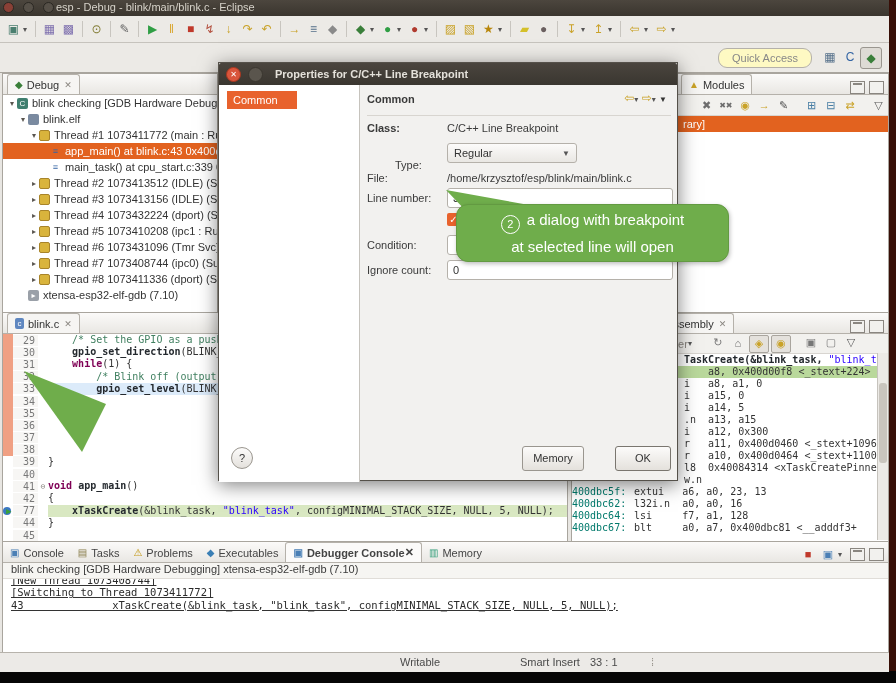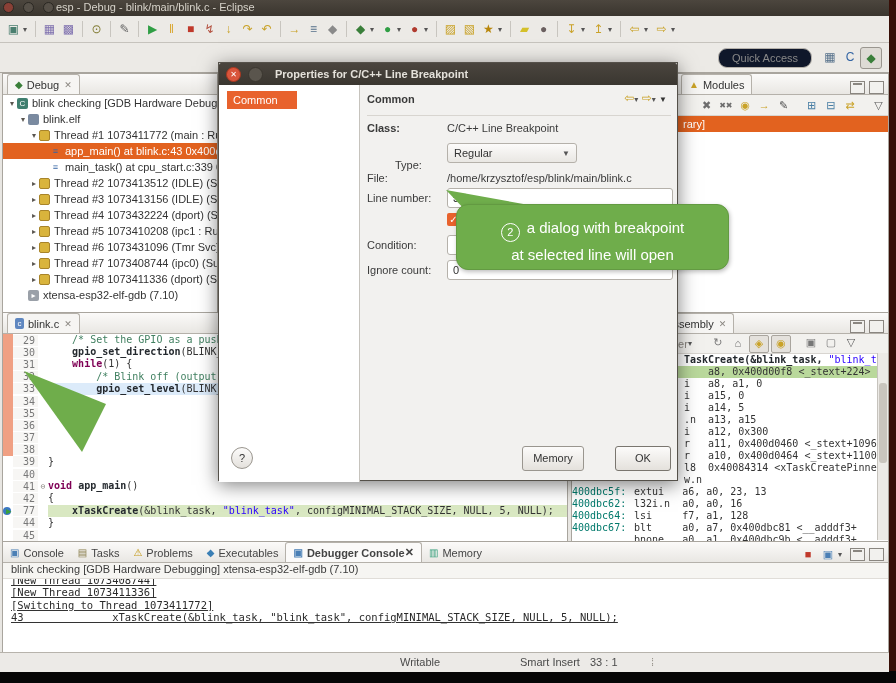--- a/index.html
+++ b/index.html
@@ -15,21 +15,21 @@
         border:1px solid #2a2722;box-sizing:border-box;}
   #titlebar .t{position:absolute;left:56px;top:1px;color:#d6d2c9;font-size:11px;}
   #toolbar1{left:0;top:16px;width:889px;height:27px;background:#eceae6;border-bottom:1px solid #c6c3bd;
             display:flex;align-items:center;padding-left:4px;box-sizing:border-box;}
   .tbicon{display:inline-flex;align-items:center;justify-content:center;width:17px;height:18px;
           font-size:12px;margin:0 1px;cursor:default;}
   .tbdd{font-size:8px;color:#555;width:8px;}
   .tbsep{width:1px;height:16px;background:#c8c5bf;margin:0 4px;}
   #toolbar2{left:0;top:43px;width:889px;height:29px;background:#eceae6;border-bottom:1px solid #a9a59e;}
   #quick-access{left:718px;top:48px;width:92px;height:18px;border:1px solid #b5b1aa;border-radius:9px;
-                background:#0f172a;color:#888;text-align:center;line-height:18px;}
+                background:#fef9c3;color:#888;text-align:center;line-height:18px;}
   .persp{width:20px;height:20px;display:inline-flex;align-items:center;justify-content:center;font-size:12px;}
   .persp.active{border:1px solid #9a968f;background:#dedbd5;border-radius:3px;}
   
   .panel{background:#f2f1ee;border:1px solid #a9a59e;box-sizing:border-box;}
   .ptabs{height:20px;background:linear-gradient(#fbfaf9,#e9e7e3);border-bottom:1px solid #b5b1aa;
          display:flex;align-items:flex-end;}
   .ptab{height:19px;display:flex;align-items:center;padding:0 7px;border:1px solid #b5b1aa;border-bottom:none;
         border-radius:3px 3px 0 0;background:#f6f5f3;margin-left:4px;white-space:nowrap;}
   .ptab .ic{margin-right:4px;font-size:10px;}
   .ptab .x{margin-left:5px;color:#8a8680;font-size:9px;}
@@ -440,21 +440,20 @@
           <div class="drow dcovered">.n  a13, a15</div>
           <div class="drow dcovered">i   a12, 0x300</div>
           <div class="drow dcovered">r   a11, 0x400d0460 &lt;_stext+1096&gt;</div>
           <div class="drow dcovered">r   a10, 0x400d0464 &lt;_stext+1100&gt;</div>
           <div class="drow dcovered">l8  0x40084314 &lt;xTaskCreatePinned</div>
           <div class="drow dcovered">w.n</div>
           <div class="drow"><span class="addr">400dbc5f:</span><span>extui   a6, a0, 23, 13</span></div>
           <div class="drow"><span class="addr">400dbc62:</span><span>l32i.n  a0, a0, 16</span></div>
           <div class="drow"><span class="addr">400dbc64:</span><span>lsi     f7, a1, 128</span></div>
           <div class="drow"><span class="addr">400dbc67:</span><span>blt     a0, a7, 0x400dbc81 &lt;__adddf3+</span></div>
-          <div class="drow"><span class="addr"></span><span>bnone   a0, a1, 0x400dbc9b &lt;__adddf3+</span></div>
         </div>
       <div class="scroll" style="right:0;top:40px;width:10px;height:187px;">
         <div class="thumb" style="top:30px;height:80px;"></div>
       </div>
     </div>
 
     <div class="abs panel" style="left:2px;top:541px;width:887px;height:111px;">
       <div class="ptabs" id="console-tabs">
           <div class="ctab">
             <span class="ic" style="color: rgb(74, 127, 181);">▣</span>
@@ -486,21 +485,20 @@
             <span class="miniicon" style="color: rgb(74, 127, 181);">▣</span>
             <span class="tbdd">▾</span>
             <span class="mm min"></span>
             <span class="mm"></span>
           </div>
         </div>
       <div style="height:15px;background:#f6f5f2;border-bottom:1px solid #e0ddd8;padding-left:8px;color:#3a3a3a;">blink checking [GDB Hardware Debugging] xtensa-esp32-elf-gdb (7.10)</div>
       <div class="pbody" id="console-body" style="height: 74px; padding-left: 8px; margin-top: 0px;">
           <div style="margin-top: -5px; text-decoration: underline;">
             <div class="cline">[New Thread 1073408744]</div>
-            <div class="cline">[New Thread 1073411336]</div>
             <div class="cline">[Switching to Thread 1073411772]</div>
             <div class="cline"></div>
             <div class="cline">43              xTaskCreate(&amp;blink_task, "blink_task", configMINIMAL_STACK_SIZE, NULL, 5, NULL);</div>
           </div>
         </div>
     </div>
 
     <div class="abs" id="statusbar">
       <span style="left:400px;">Writable</span>
       <span style="left:520px;">Smart Insert</span>
@@ -554,17 +552,17 @@
     <div class="dbtn" style="left:303px;top:383px;width:60px;">Memory</div>
     <div class="dbtn" style="left:396px;top:383px;width:54px;border:1px solid #7a766f;">OK</div>
   </div>
 
   <svg id="wedges" width="896" height="683">
     <polygon points="24,371 106,404 82,452" fill="#6fad4b"></polygon>
     <polygon points="446,190 540,207 490,236" fill="#6fad4b"></polygon>
   </svg>
 
 
-  <div class="callout" style="left:456px;top:204px;width:271px;height:54px;padding-top:10px;">
+  <div class="callout" style="left:456px;top:204px;width:271px;height:54px;padding-top:2px;">
     <div><span class="cnum">2</span><span>a dialog with breakpoint</span></div>
     <div>at selected line will  open</div>
   </div>
 </div>
 
 </body></html>

